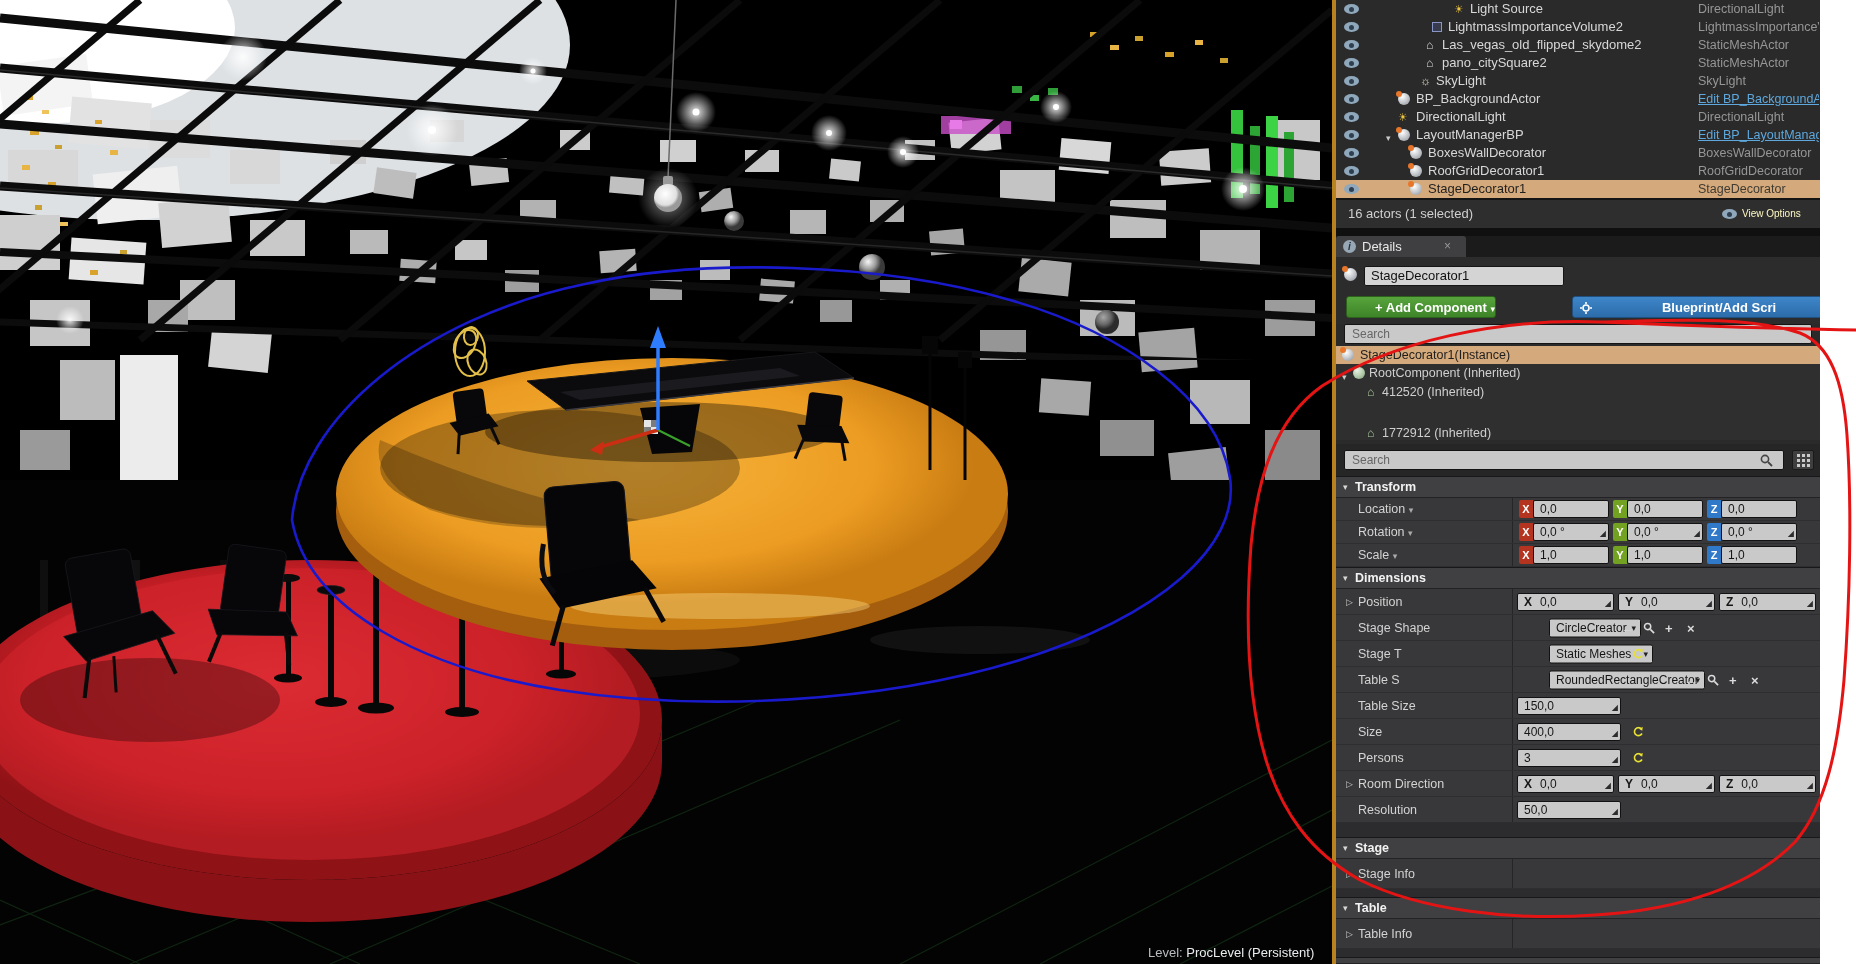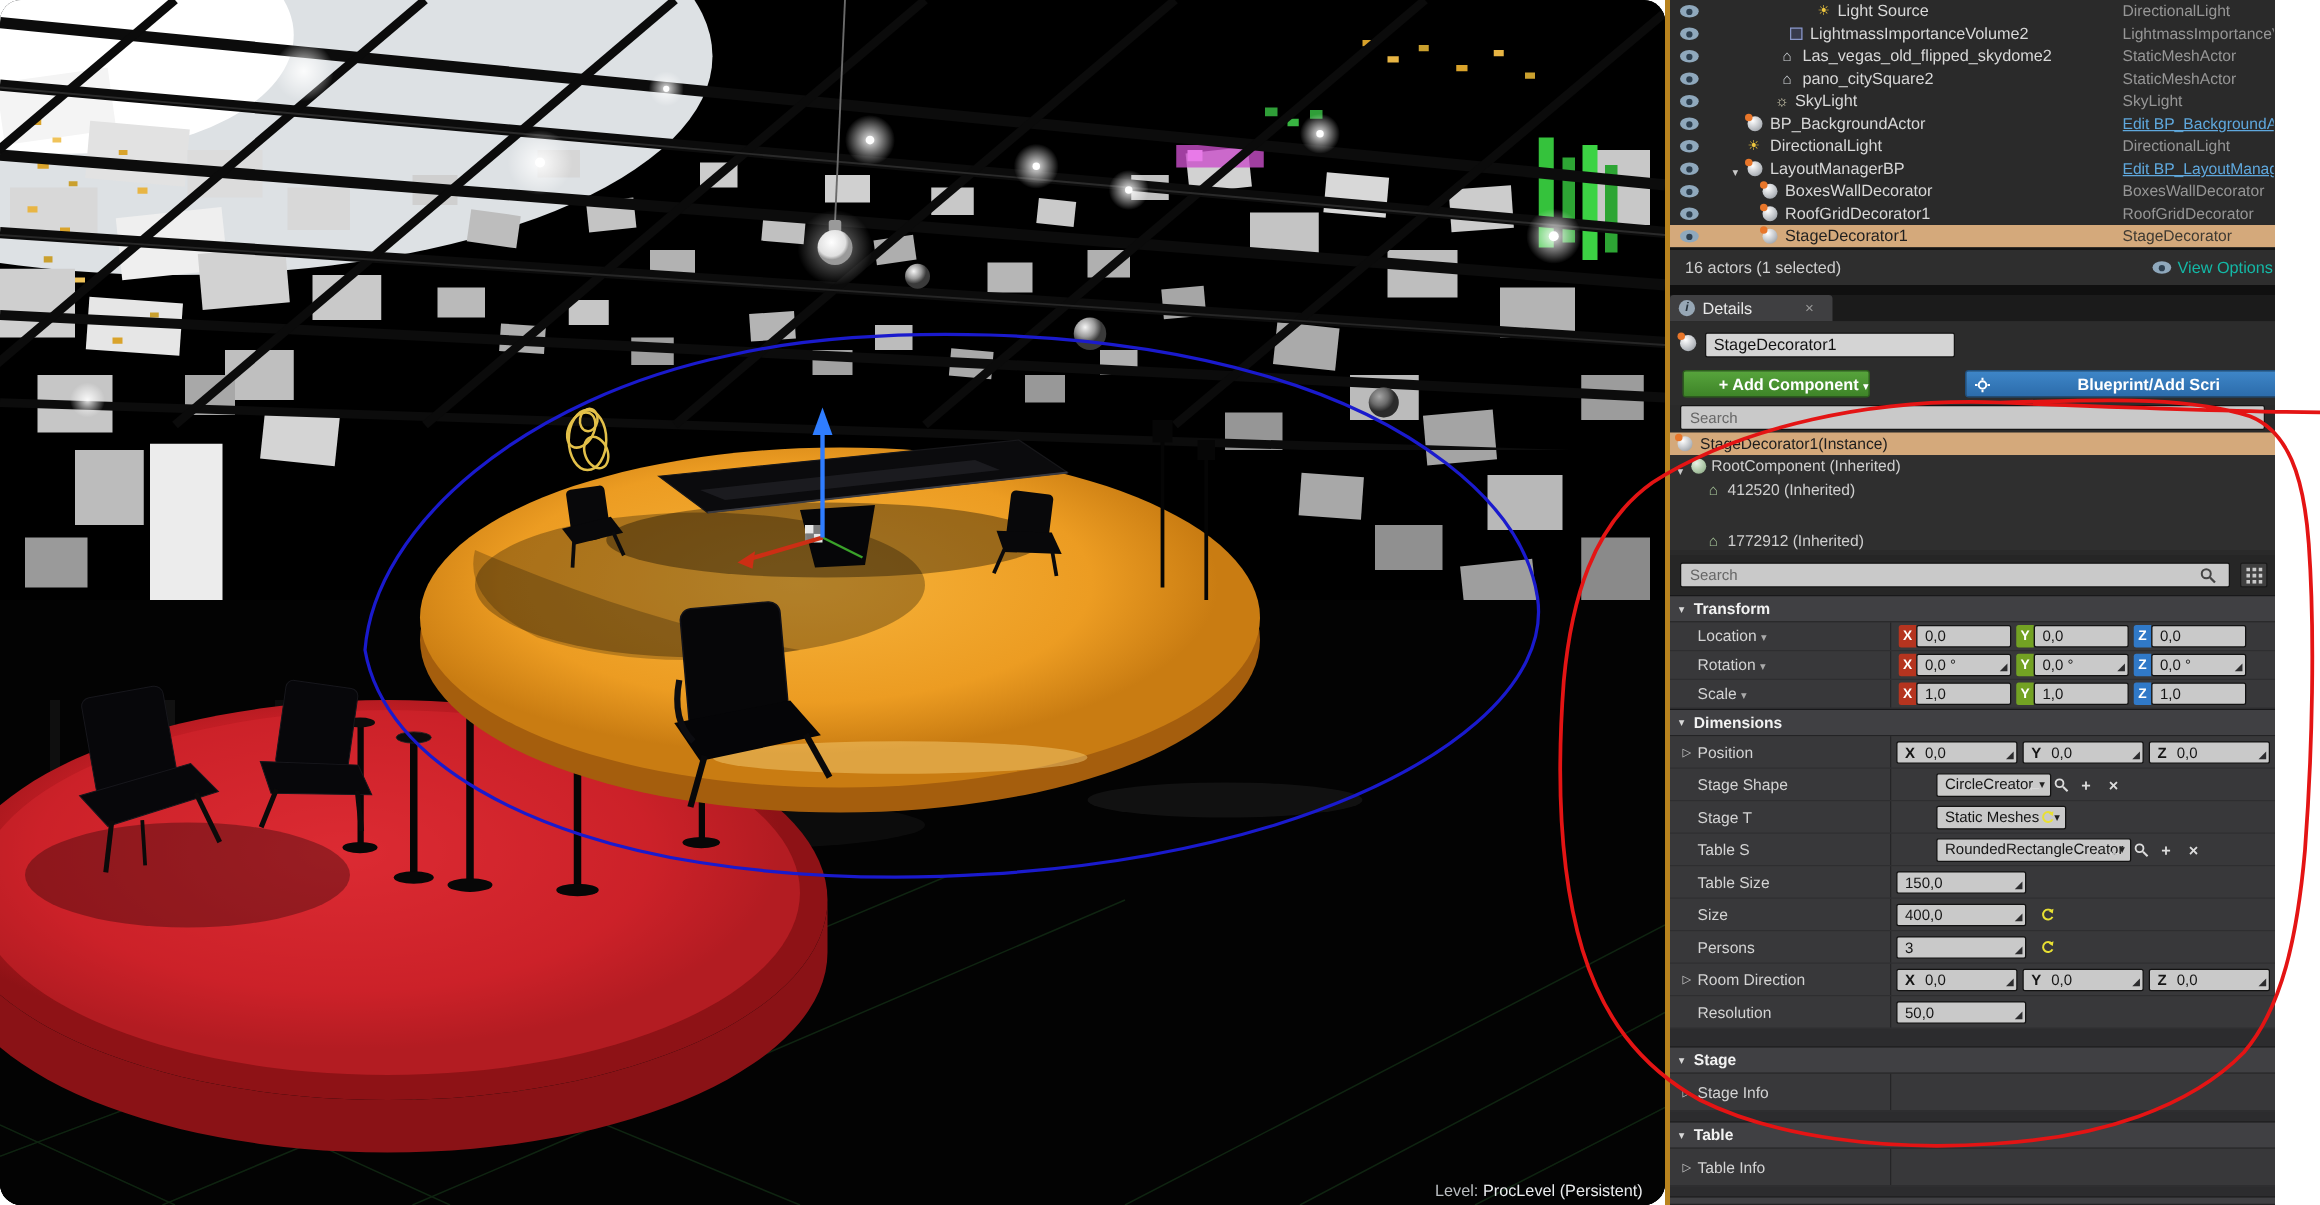--- a/index.html
+++ b/index.html
@@ -1,21 +1,21 @@
 <!DOCTYPE html>
 <html><head>
 <meta charset="utf-8">
 <style>
   * { margin:0; padding:0; box-sizing:border-box; }
   html,body { width:1856px; height:964px; background:#ffffff; overflow:hidden;
     font-family:"Liberation Sans","DejaVu Sans",sans-serif; }
   #stagewrap { position:relative; width:1856px; height:964px; background:#ffffff; }
 
   
-  #viewport { position:absolute; left:0; top:0; width:1332px; height:964px; background:#000; overflow:hidden;border-radius:17px; }
+  #viewport { position:absolute; left:0; top:0; width:1332px; height:964px; background:#000; overflow:hidden; }
   #vpborder { position:absolute; left:1332px; top:0; width:4px; height:964px; background:#b8831e; }
   #levellabel { position:absolute; left:1148px; top:945px; font-size:13px; white-space:nowrap; z-index:5; }
   #levellabel .ll1 { color:#b9bdc0; }
   #levellabel .ll2 { color:#e9ebed; }
 
   
   #panel { position:absolute; left:1336px; top:0; width:484px; height:964px; background:#2a2a2a; overflow:hidden; font-size:12.5px; color:#d0d0d0; }
 
   
   .orow { position:absolute; left:0; width:484px; height:18px; line-height:18px; white-space:nowrap; }
@@ -31,21 +31,21 @@
   .ic-light { color:#ecc53e; }
   .ic-house { color:#d2d6da; font-size:12px; }
   .ic-sky { color:#d8d4b8; font-size:12px; }
   .ic-vol { width:10px; height:10px; border:1px solid #8896c8; background:rgba(90,100,160,.3); top:4px; }
   .bpsphere { position:absolute; width:12px; height:12px; border-radius:50%;
     background:radial-gradient(circle at 35% 30%, #ffffff, #b9bdc2 60%, #878c92); }
   .bpsphere:after { content:""; position:absolute; top:-2px; left:-2px; width:6px; height:6px; border-radius:50%; background:#e8762a; }
   .exparrow { position:absolute; color:#c9c9c9; font-size:9px; top:3px; }
   #outfooter { position:absolute; left:0; top:198px; width:578px; height:30px; background:#2e2e2e; border-top:2px solid #141414; line-height:28px; }
   #outfooter .cnt { position:absolute; left:12px; color:#cfcfcf; font-size:13px; }
-  #outfooter .vopt { position:absolute; left:406px; color:#14b8a6; font-size:13px; white-space:nowrap; }
+  #outfooter .vopt { position:absolute; left:406px; color:#fef9c3; font-size:10px; white-space:nowrap; }
   #outfooter .eye { left:386px; top:9px; }
 
   
   #dgap { position:absolute; left:0; top:228px; width:484px; height:8px; background:#101010; }
   #tabstrip { position:absolute; left:0; top:236px; width:484px; height:21px; background:#1b1b1b; }
   #dtab { position:absolute; left:0; top:0; width:130px; height:21px; background:#3f3f41; border-radius:3px 3px 0 0; line-height:21px; }
   #dtab .ttl { position:absolute; left:26px; color:#e8e8e8; font-size:13px; }
   #dtab .cls { position:absolute; left:108px; color:#999; font-size:12px; }
   .infoic { position:absolute; left:7px; top:4px; width:13px; height:13px; border-radius:50%; background:#97a7b5; color:#26323c; font-size:10px; font-style:italic; font-weight:bold; text-align:center; line-height:13px; }
   #namerow { position:absolute; left:0; top:257px; width:484px; height:39px; background:#2c2c2c; }

